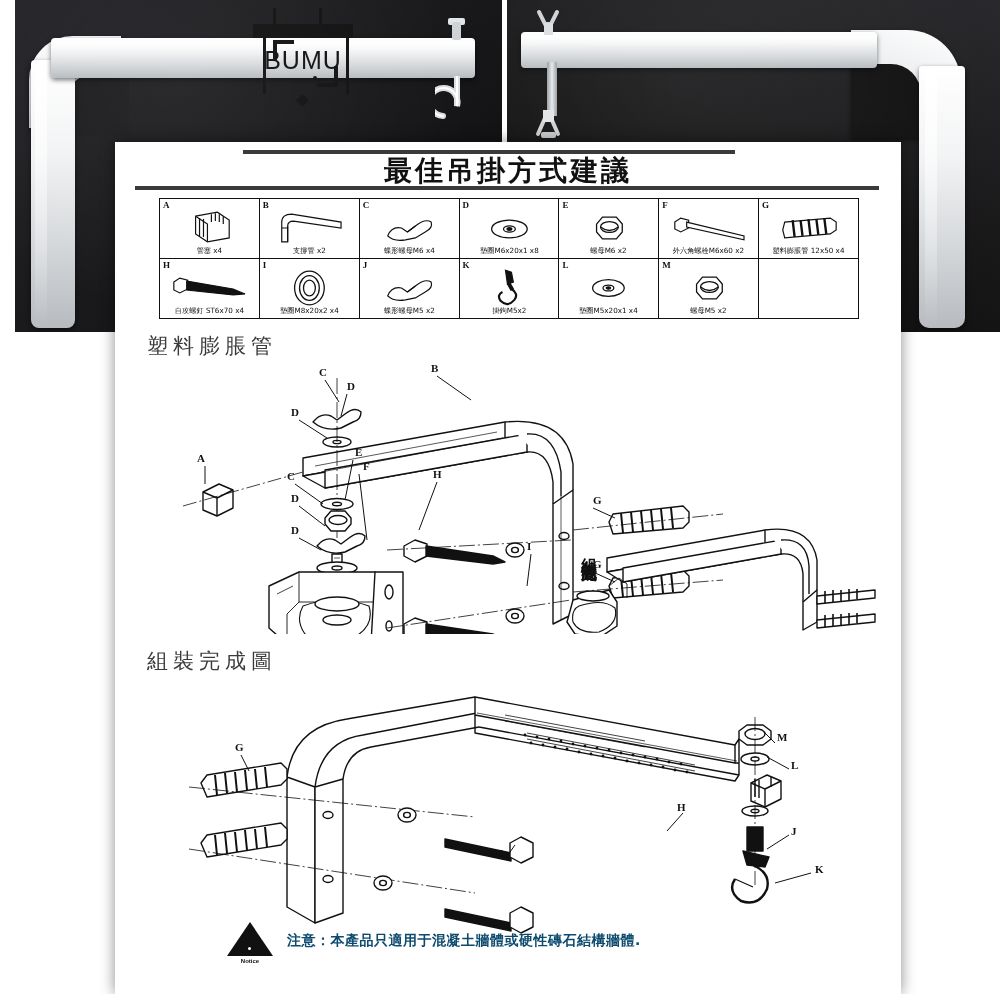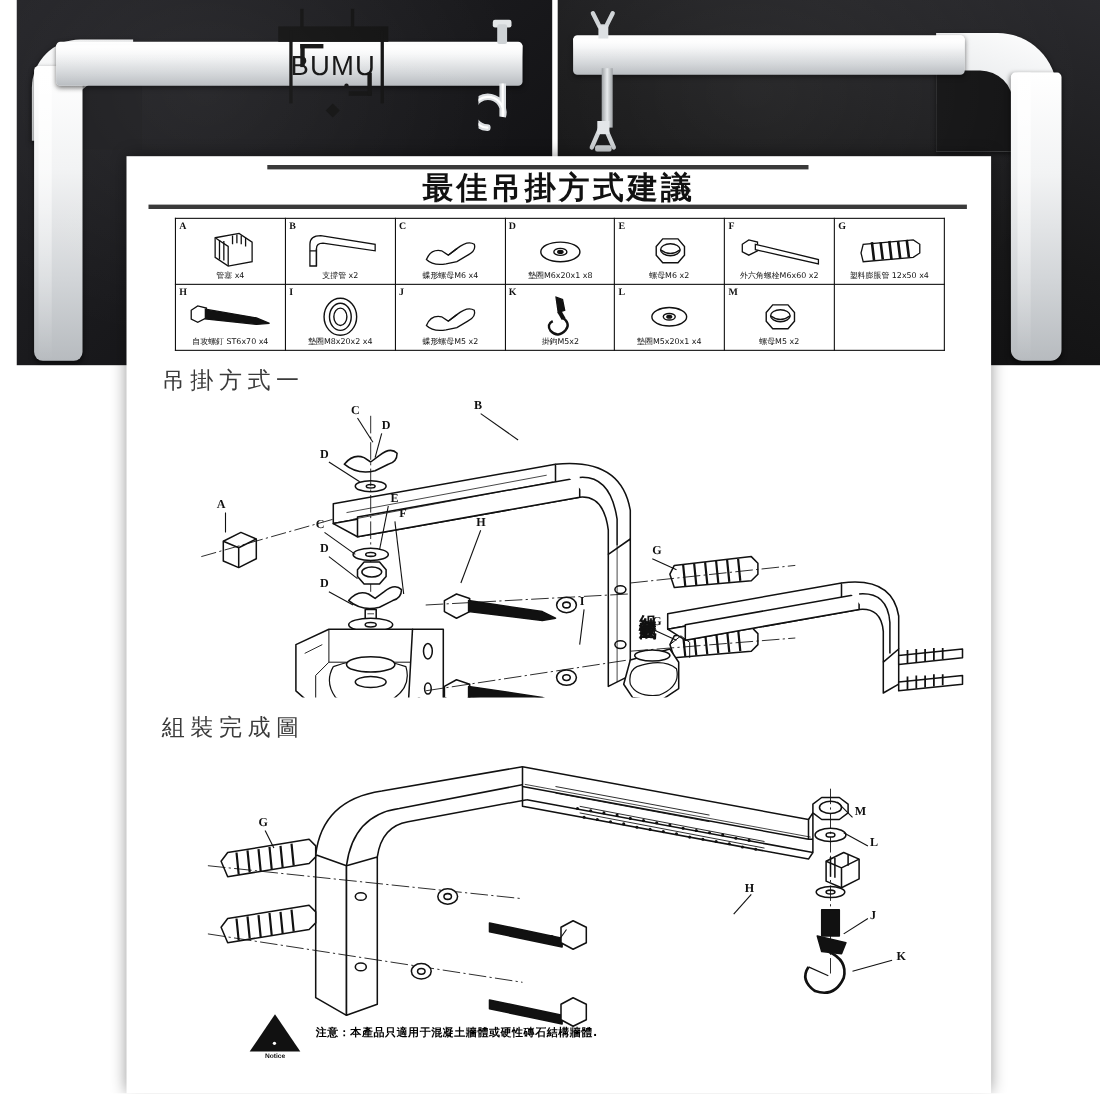--- a/index.html
+++ b/index.html
@@ -91,21 +91,21 @@
   .vtext{position:absolute;width:22px;font-family:"DejaVu Serif","Liberation Serif",serif;
       font-size:16px;font-weight:bold;color:#111;line-height:18px;text-align:center;}
 
   
   #notice{position:absolute;left:112px;top:778px;width:620px;height:48px;}
   #tri{position:absolute;left:0;top:2px;width:0;height:0;
       border-left:23px solid transparent;border-right:23px solid transparent;border-bottom:34px solid #111;}
   #tri-dot{position:absolute;left:21px;top:27px;width:3px;height:3px;background:#fff;border-radius:50%;}
   #tri-cap{position:absolute;left:5px;top:38px;width:36px;text-align:center;font-size:6px;font-weight:bold;color:#111;}
   #notice-txt{position:absolute;left:60px;top:12px;font-family:"DejaVu Sans",sans-serif;
-      font-weight:bold;font-size:10px;letter-spacing:.5px;color:#000000;}
+      font-weight:bold;font-size:14px;letter-spacing:.5px;color:#0c4a6e;}
 
   
   #bottom-strip{position:absolute;left:0;top:994px;width:1000px;height:6px;background:#fff;}
 </style>
 </head>
 <body>
 
 <div id="stage">
 
   <div class="photo" id="photo-left">
@@ -304,21 +304,21 @@
               <path d="M42 19 Q51 26 60 19"></path>
             </g>
           </svg>
           <span class="cell-label">螺母M5  x2</span>
         </td>
         <td></td>
       </tr>
     </tbody>
       </table>
 
-    <div class="sect" id="sect1">吊掛方式一</div>
+    <div class="sect" id="sect1">塑料膨脹管</div>
 
     <svg id="diag1" viewBox="0 0 720 280">
       <g fill="none" stroke="#111" stroke-width="1.4" stroke-linejoin="round">
 
         <path d="M128 122 L128 104 L330 68 L330 86 Z" fill="#fff"></path>
         <path d="M128 122 L150 134 L352 98 L330 86 Z" fill="#fff"></path>
         <path d="M150 134 L150 116 L352 80 L352 98 Z" fill="#fff"></path>
         <path d="M140 112 L322 78 M146 118 L328 84" stroke-width=".7"></path>
 
         <path d="M330 68 Q390 62 398 110 L398 136" fill="#fff"></path>

